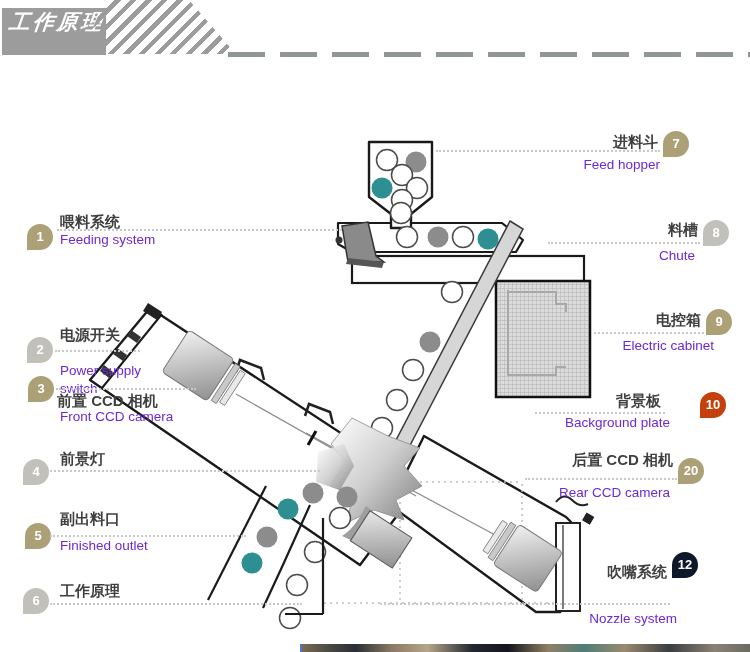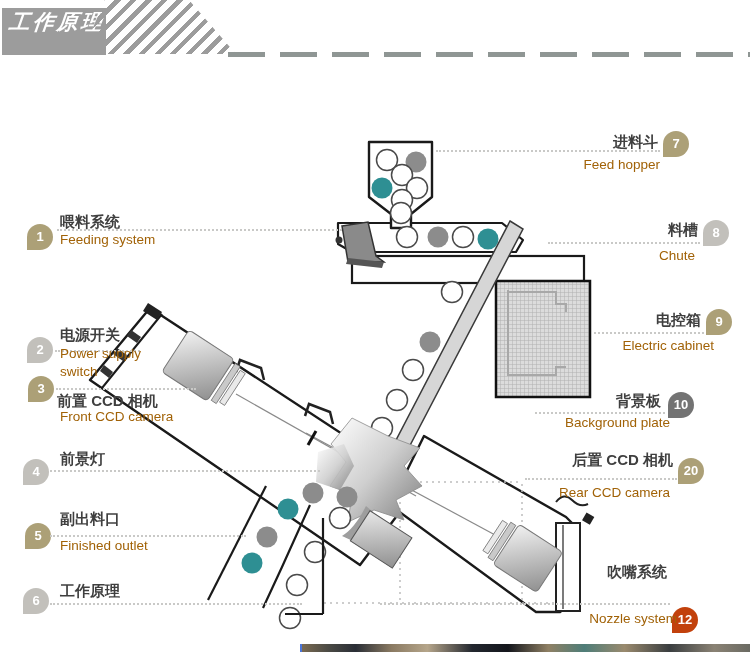--- a/index.html
+++ b/index.html
@@ -9,22 +9,22 @@
   .banner{position:absolute;left:2px;top:8px;width:104px;height:47px;background:#9c9c9c;}
   .banner span{display:block;line-height:46px;padding-left:7px;color:#fff;
     font:italic bold 21px "DejaVu Serif",serif;letter-spacing:3px;transform:skewX(-6deg);white-space:nowrap;}
   .stripes{position:absolute;left:68px;top:0;width:168px;height:54px;
     background:repeating-linear-gradient(135deg,#9c9c9c 0 4.5px,transparent 4.5px 11px);
     clip-path:polygon(22% 0,72% 0,100% 100%,8% 100%);}
   .topdash{position:absolute;left:228px;top:52px;width:522px;height:5px;
     background:repeating-linear-gradient(90deg,#8f9694 0 37px,transparent 37px 52px);}
   
   .zh{position:absolute;font-weight:bold;font-size:15px;color:#3f3f3f;white-space:nowrap;}
-  .en{position:absolute;font-size:13.5px;color:#a16207;white-space:nowrap;}
-  .en.wrap{white-space:normal;width:110px;line-height:1.35;}
+  .en{position:absolute;font-size:13.5px;color:#6d28d9;white-space:nowrap;}
+  .en.wrap{white-space:normal;width:110px;line-height:1.35;margin-top:17px;}
   .badge{position:absolute;width:26px;height:26px;border-radius:50% 50% 50% 0;
     color:#fff;font-weight:bold;font-size:13px;text-align:center;line-height:26px;}
   .dot{position:absolute;height:0;border-top:2px dotted #c9c9c7;}
   .rt{text-align:right;}
   svg{position:absolute;left:0;top:0;}
   .photostrip{position:absolute;left:300px;top:644px;width:448px;height:8px;
     border-left:2px solid #4a74d8;border-right:2px solid #4a74d8;
     background:linear-gradient(90deg,#7a6a52 0%,#4a4a44 6%,#2a2e36 12%,#8a7a62 20%,
       #b5a58a 28%,#23272f 38%,#14161c 46%,#8f8064 55%,#4e7d78 63%,#9a8a6e 72%,
       #3a3e40 82%,#8a8274 92%,#6a6a62 100%);}
@@ -223,29 +223,29 @@
   <div class="badge" style="left: 703px; top: 220px; background: rgb(194, 192, 187);">8</div>
   <div class="zh rt" style="right:52px;top:221px">料槽</div>
   <div class="dot" style="left:548px;top:242px;width:152px"></div>
   <div class="en rt" style="right:55px;top:248px">Chute</div>
 
   <div class="badge" style="left: 706px; top: 309px; background: rgb(172, 160, 119);">9</div>
   <div class="zh rt" style="right:49px;top:311px">电控箱</div>
   <div class="dot" style="left:594px;top:332px;width:110px"></div>
   <div class="en rt" style="right:36px;top:338px">Electric cabinet</div>
 
-  <div class="badge" style="left: 668px; top: 392px; background: #737373;">10</div>
+  <div class="badge" style="left: 700px; top: 392px; background: #c2410c;">10</div>
   <div class="zh rt" style="right:89px;top:392px">背景板</div>
   <div class="dot" style="left:535px;top:412px;width:130px"></div>
   <div class="en rt" style="right:80px;top:415px">Background plate</div>
 
   <div class="badge" style="left: 678px; top: 458px; background: rgb(172, 160, 119);">20</div>
   <div class="zh rt" style="right:77px;top:451px">后置 CCD 相机</div>
   <div class="dot" style="left:525px;top:478px;width:152px"></div>
   <div class="en rt" style="right:80px;top:485px">Rear CCD camera</div>
 
-  <div class="badge" style="left: 672px; top: 607px; background: #c2410c;">12</div>
+  <div class="badge" style="left: 672px; top: 552px; background: #0f172a;">12</div>
   <div class="zh rt" style="right:83px;top:563px">吹嘴系统</div>
   <div class="dot" style="left:380px;top:603px;width:290px"></div>
   <div class="en rt" style="right:73px;top:611px">Nozzle system</div>
 
   <div class="photostrip"></div>
 </div>
 
 </body></html>

